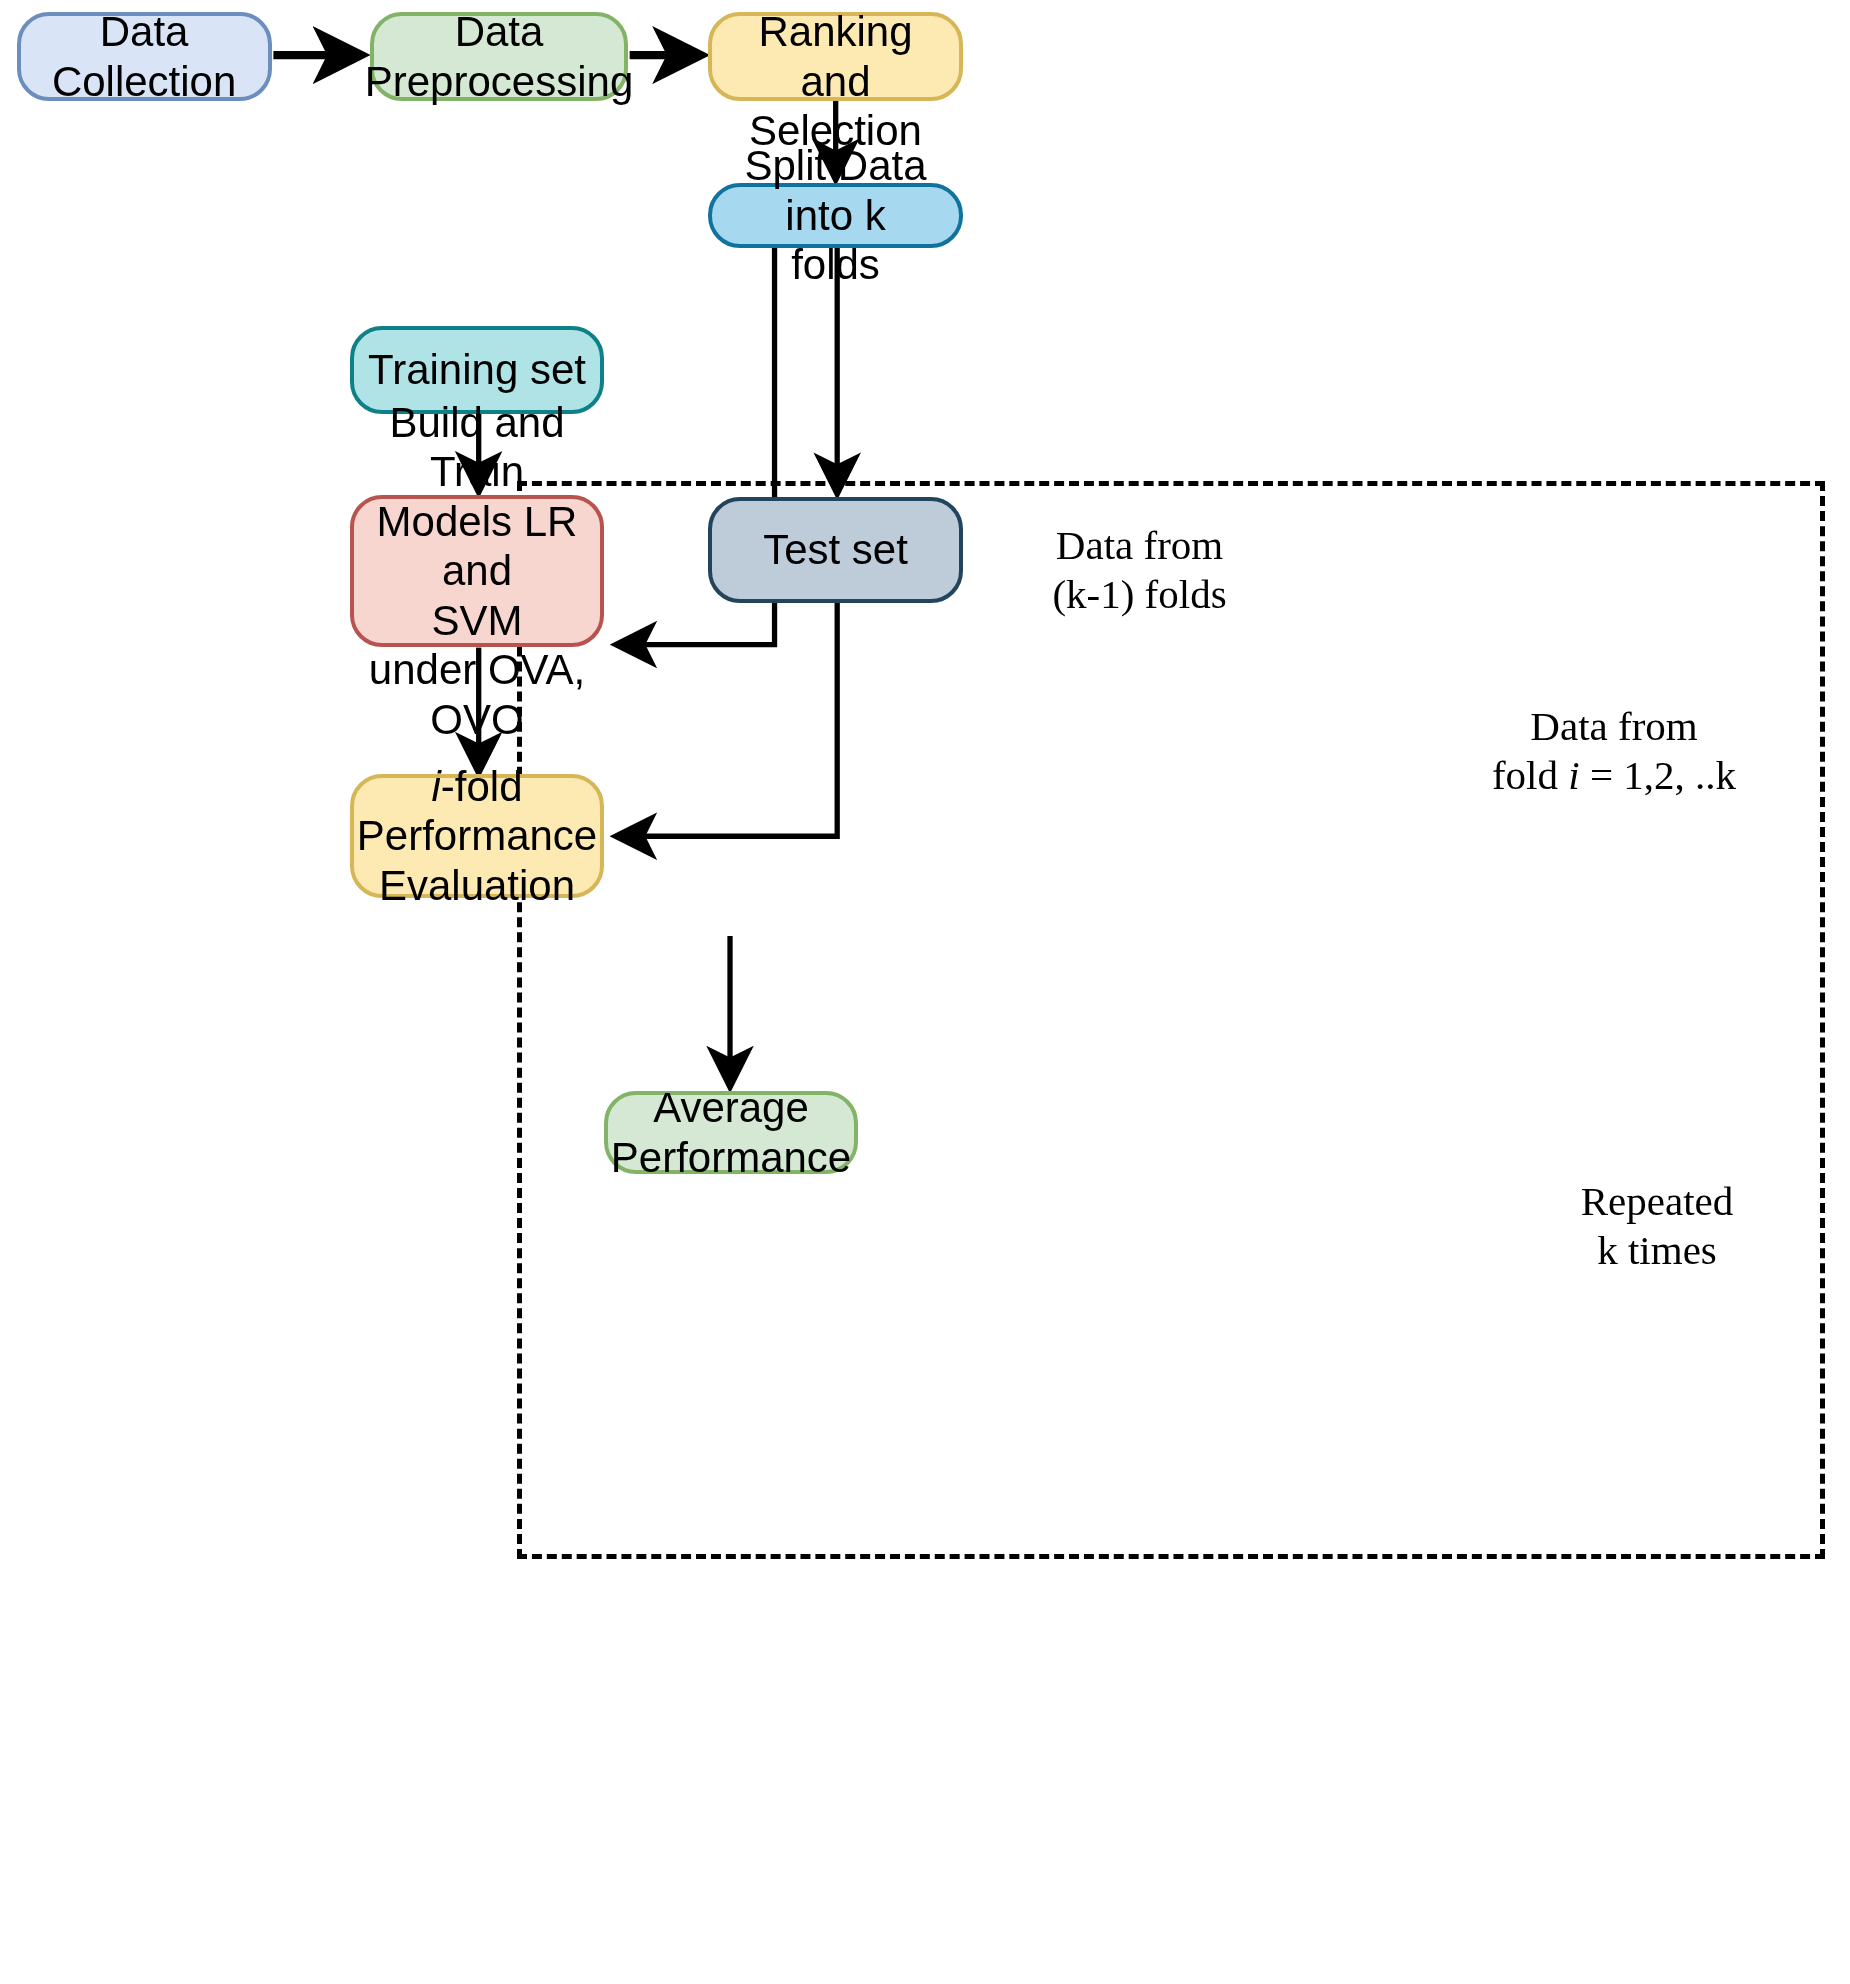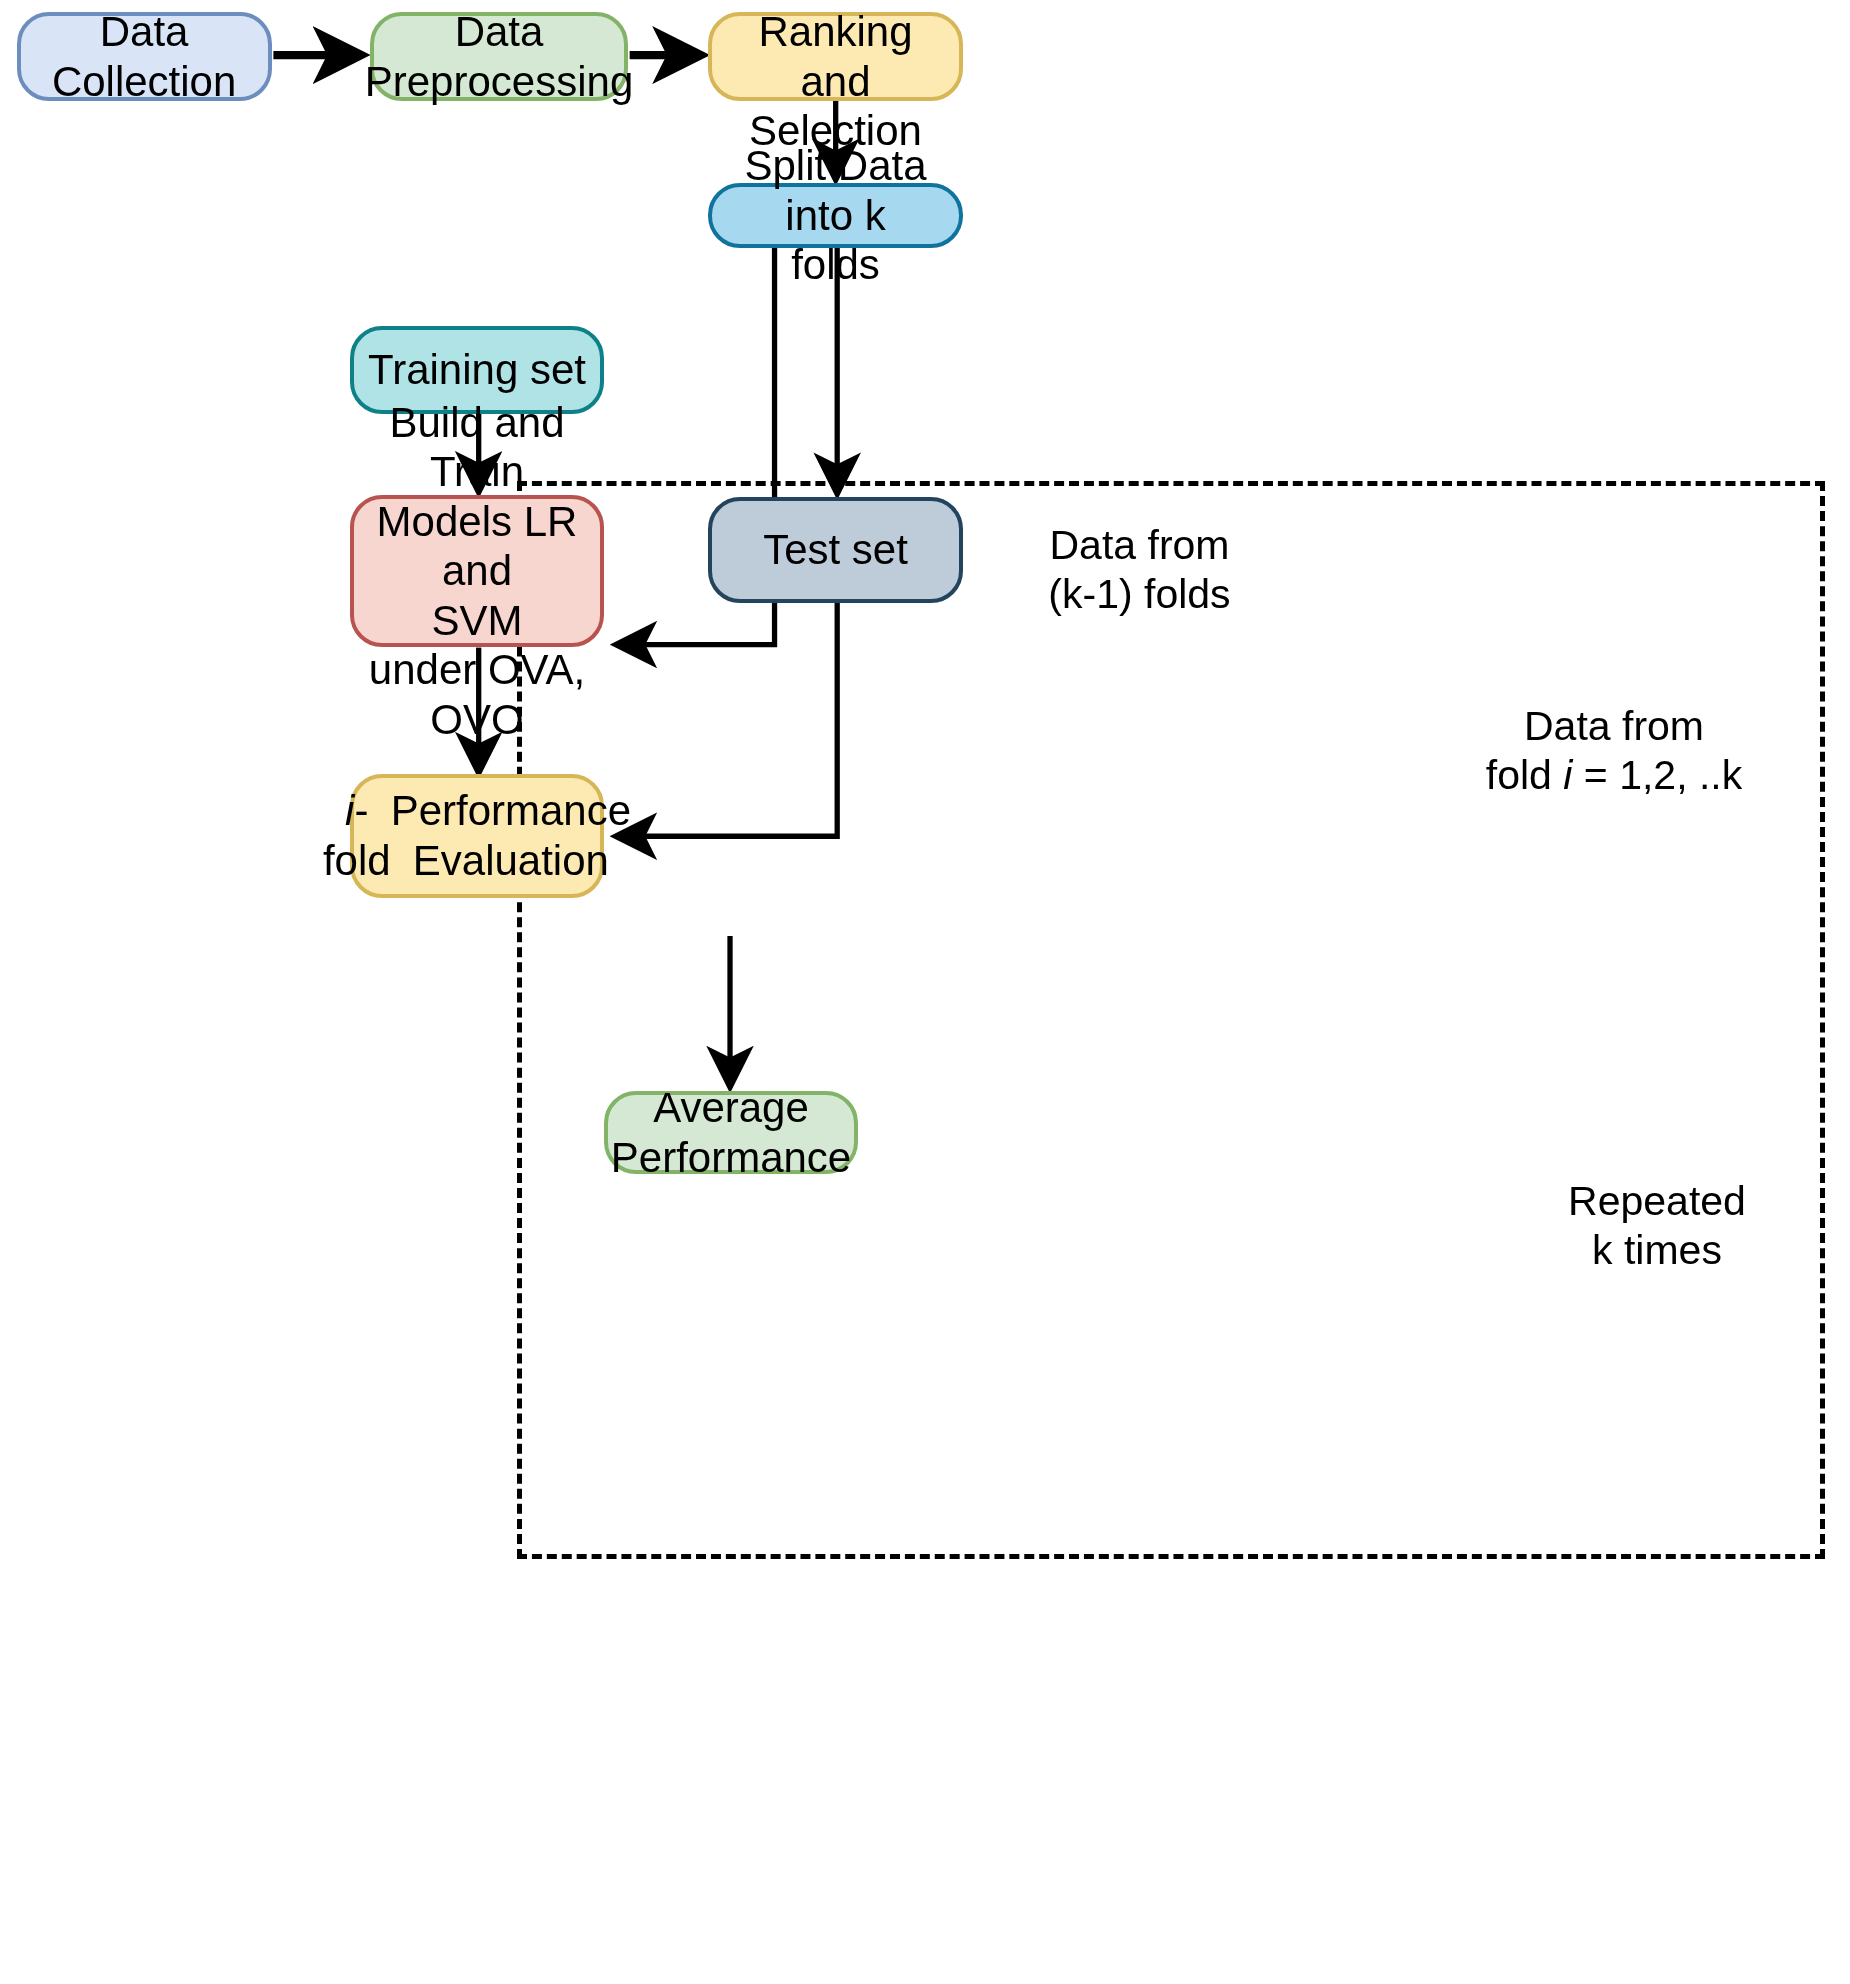--- a/index.html
+++ b/index.html
@@ -41,20 +41,21 @@
     padding: 4.5px 9px;
     white-space: pre-line;
   }
   .edge-label {
     position: absolute;
     text-align: center;
     font-size: 41px;
     line-height: 1.2;
     color: #000000;
     white-space: pre-line;
+    font-family: Liberation Serif, serif;
   }
   .italic-i { font-style: italic; }
   .loop-box {
     position: absolute;
     box-sizing: border-box;
     border: 5.3px dashed #000000;
     background: transparent;
   }
 </style>
 </head>
@@ -103,21 +104,21 @@
   <div class="node" style="left:708px; top:183px; width:255px; height:65px; background:#a6d8ef; border-color:#10739e;">Split Data into k
 folds</div>
 
   <div class="node" style="left:350px; top:326px; width:254px; height:88px; background:#b0e3e6; border-color:#0e8088;">Training set</div>
 
   <div class="node" style="left:350px; top:495px; width:254px; height:152px; background:#f8d6d0; border-color:#b85450;">Build  and Train
 Models LR and
 SVM
 under OVA, OVO</div>
 
-  <div class="node" style="left:350px; top:774px; width:254px; height:124px; background:#fdeab3; border-color:#d6b656; flex-direction:row;">
+  <div class="node" style="left:350px; top:774px; width:254px; height:124px; background:#fdeab3; border-color:#d6b656; flex-direction:column;">
     <span><em class="italic-i">i</em><span>-fold</span></span>
     <span style="white-space:pre-line;">Performance
 Evaluation</span>
   </div>
 
   <div class="node" style="left:708px; top:497px; width:255px; height:106px; background:#bdccd8; border-color:#23445d;">Test set</div>
 
   <div class="node" style="left:604px; top:1091px; width:254px; height:83px; background:#d5e8d4; border-color:#82b366;">Average
 Performance</div>
 

